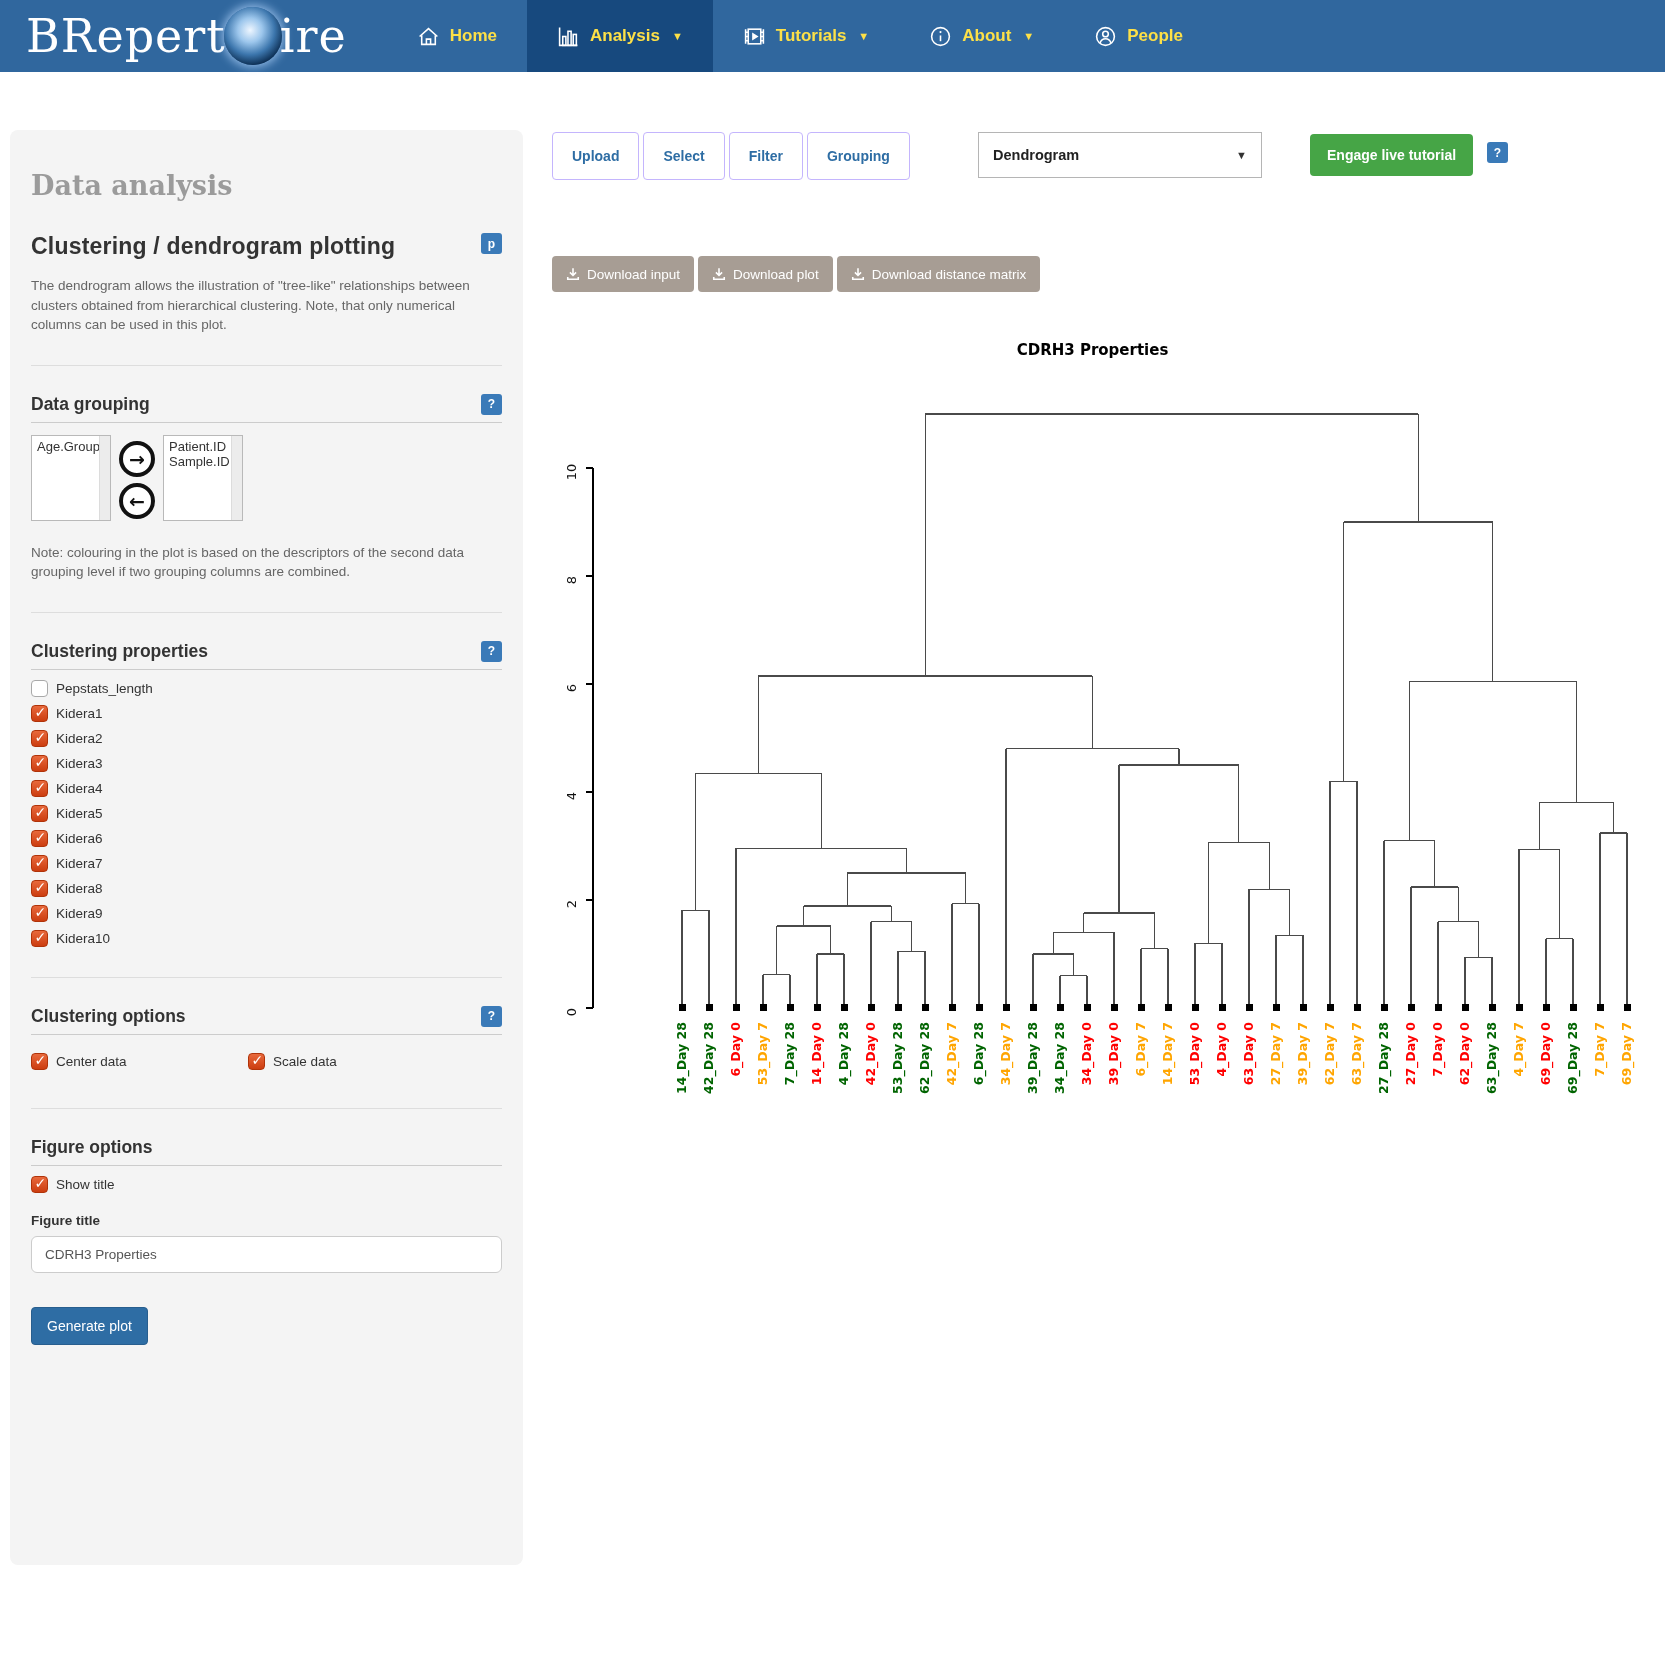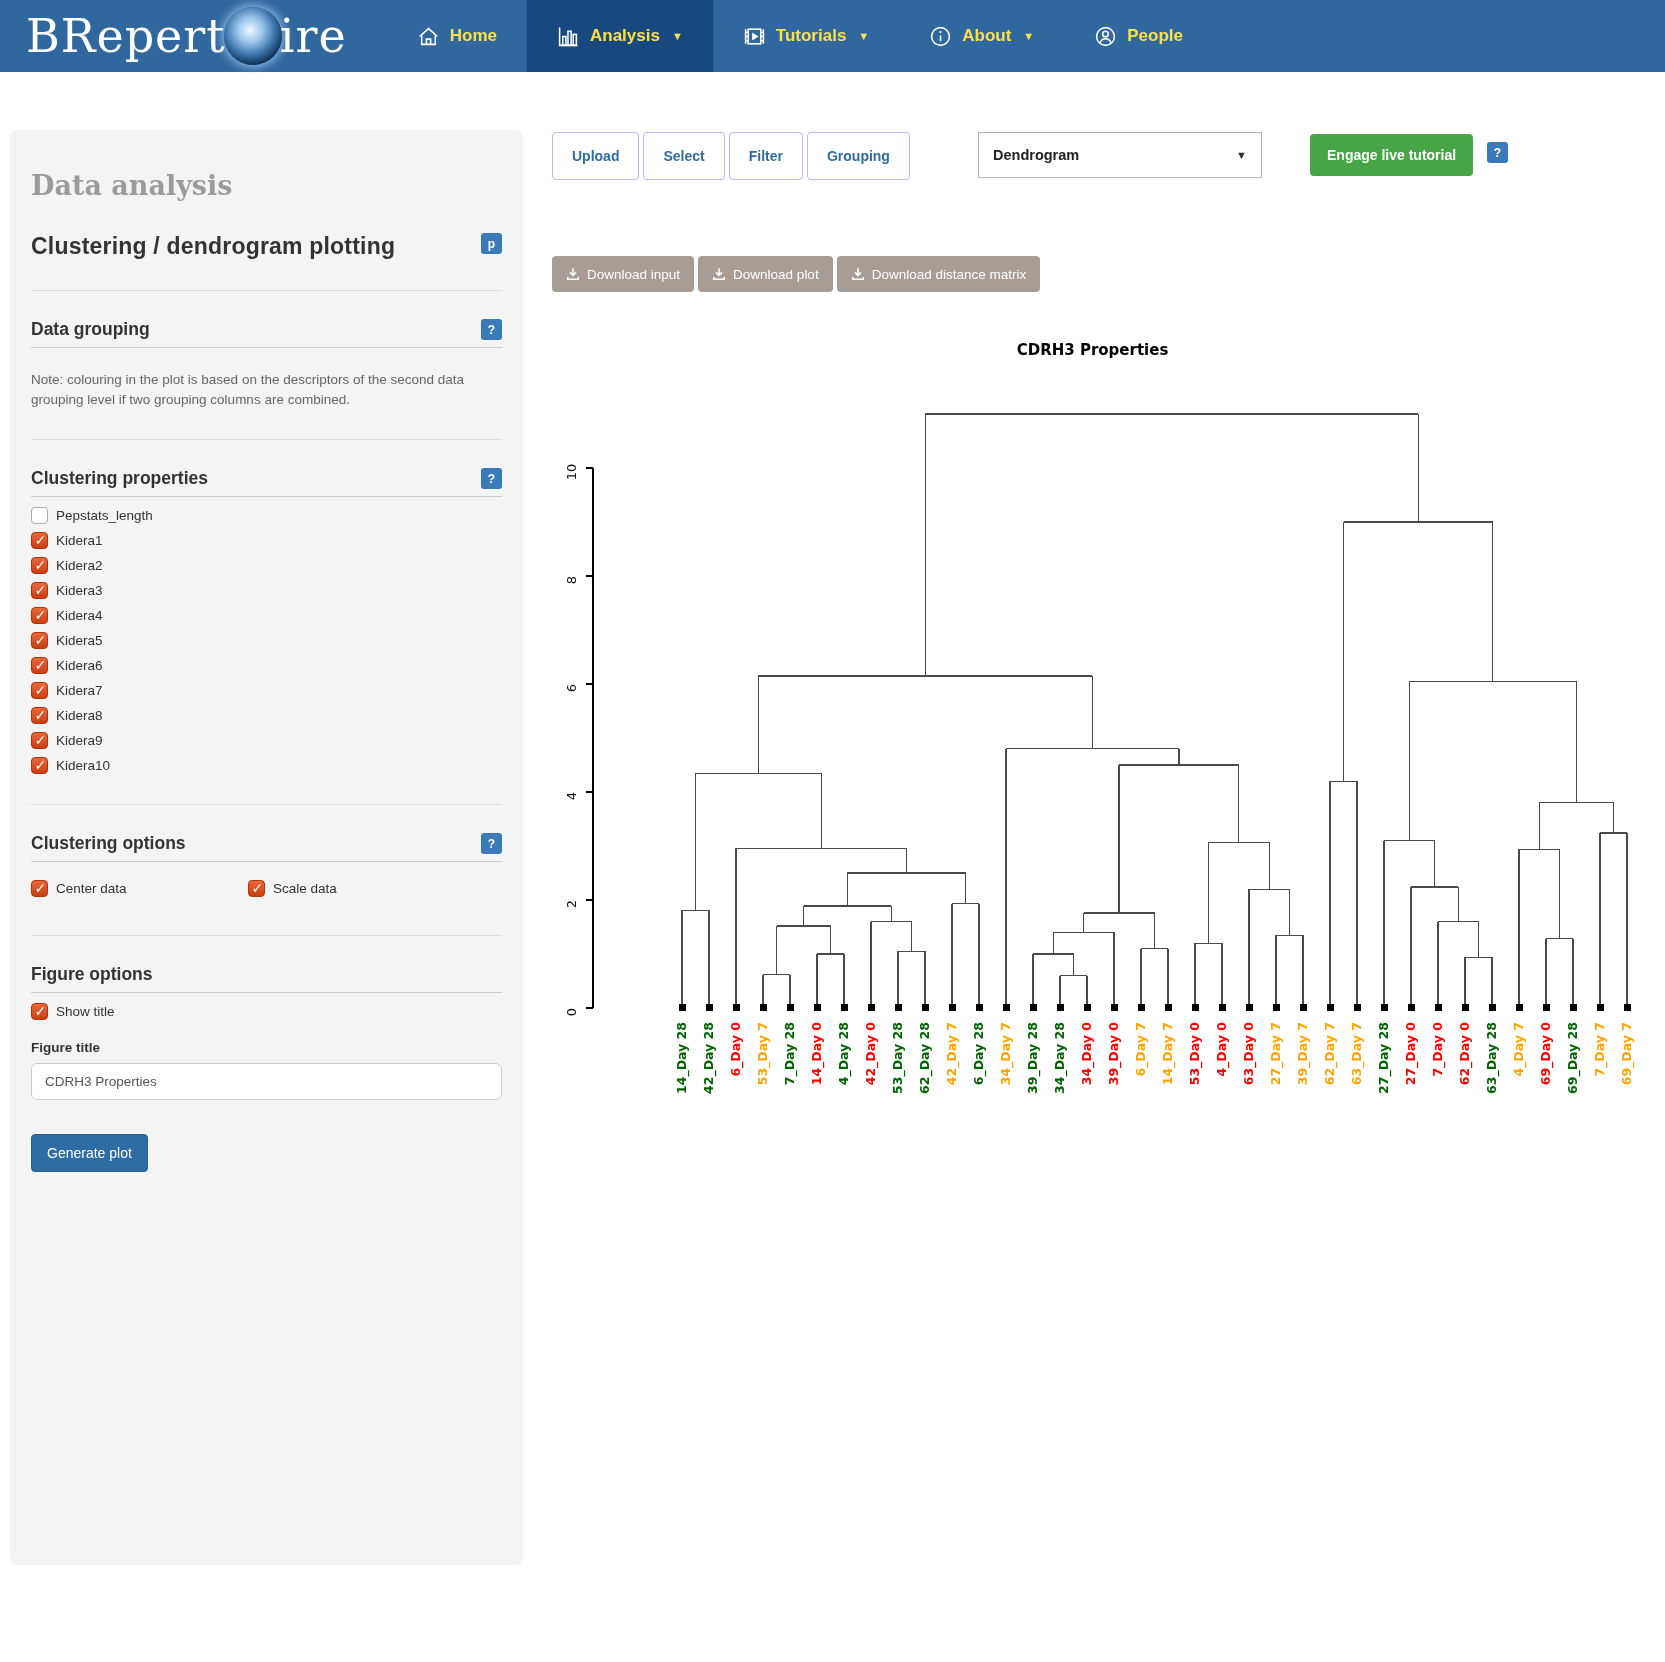--- a/index.html
+++ b/index.html
@@ -129,25 +129,39 @@
       </div>
     </div>
 </div>
 
 <div class="side">
   <h1>Data analysis</h1>
   <div class="h2row">
     <h2>Clustering / dendrogram plotting</h2>
     <span class="badge">p</span>
   </div>
+  <div class="desc">The dendrogram allows the illustration of "tree-like" relationships between clusters obtained from hierarchical clustering. Note, that only numerical columns can be used in this plot.</div>
 
   <div class="sec">
     <div class="sec-head">
       <span class="t">Data grouping</span>
       <span class="badge">?</span>
+    </div>
+    <div class="grouprow">
+      <div class="lbox" id="lbox-avail">
+          <div>Age.Group</div>
+        </div>
+      <div class="arrcol">
+        <div class="arrbtn">→</div>
+        <div class="arrbtn">←</div>
+      </div>
+      <div class="lbox" id="lbox-sel">
+          <div>Patient.ID</div>
+          <div>Sample.ID</div>
+        </div>
     </div>
   </div>
 
 
   <div class="note">Note: colouring in the plot is based on the descriptors of the second data grouping level if two grouping columns are combined.</div>
 
   <div class="sec">
     <div class="sec-head">
       <span class="t">Clustering properties</span>
       <span class="badge">?</span>

